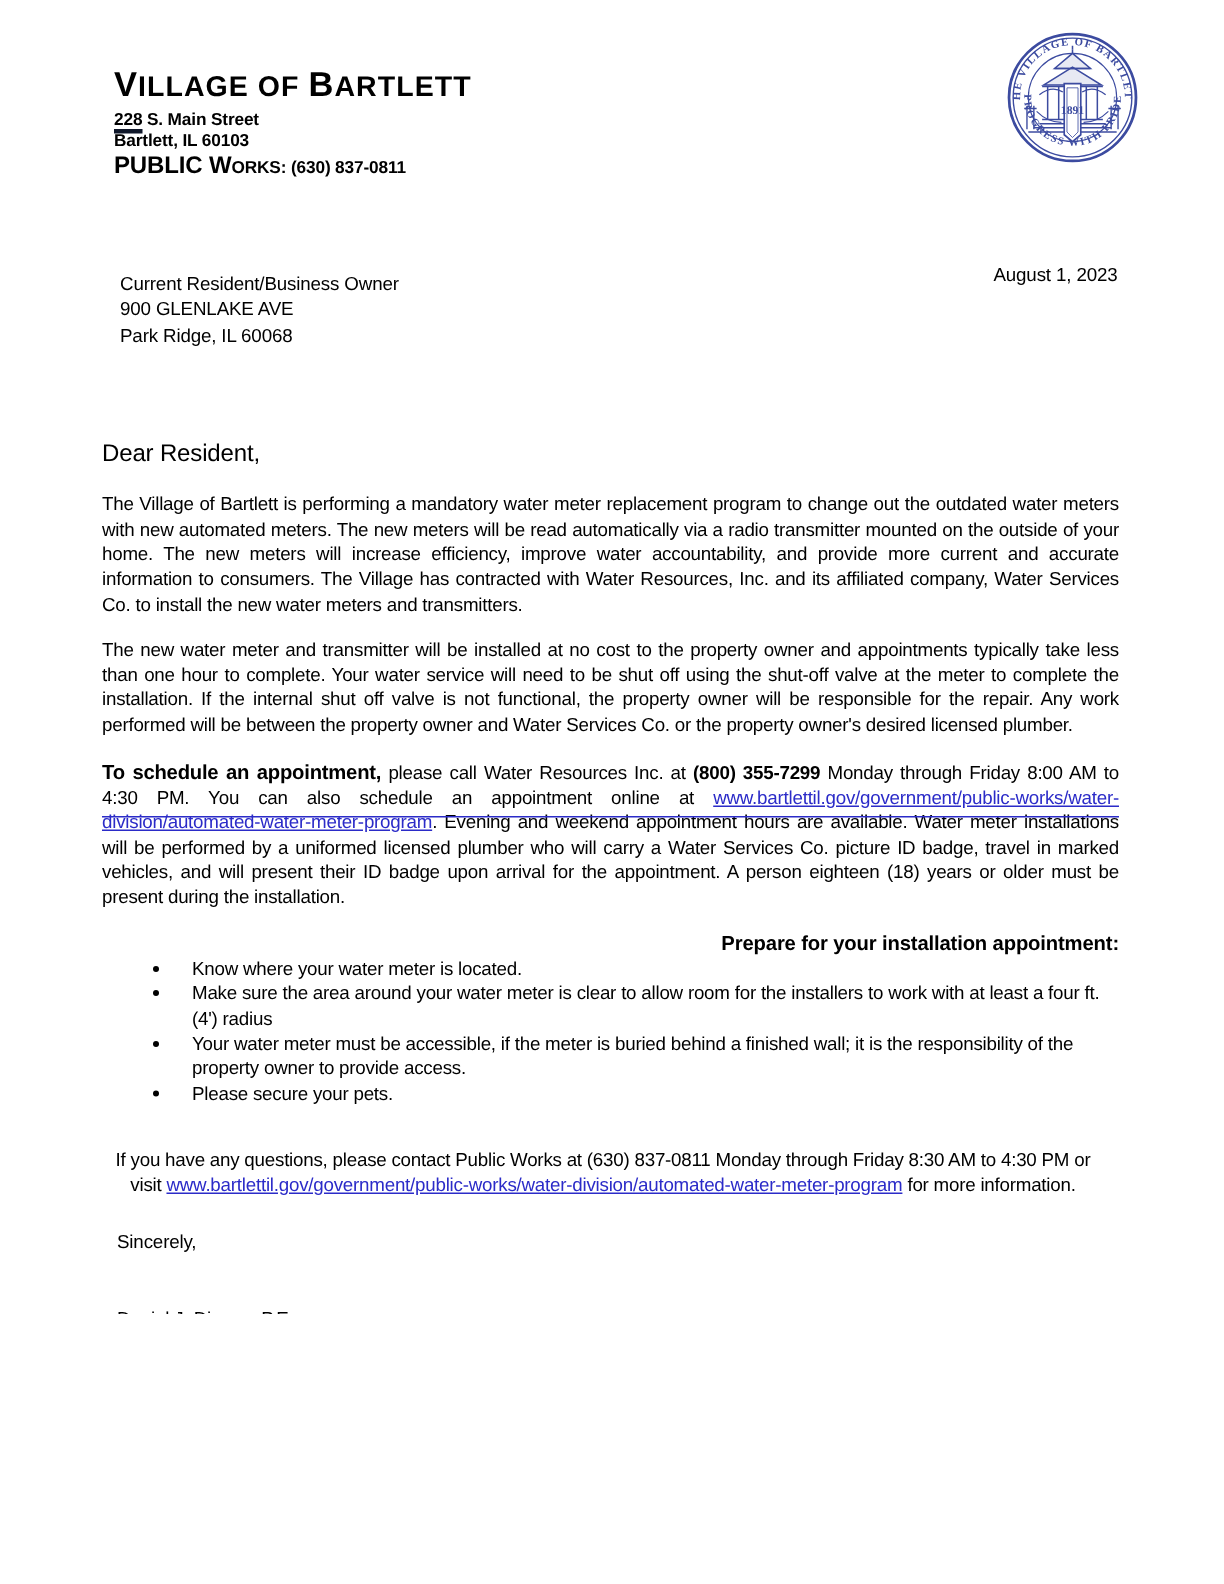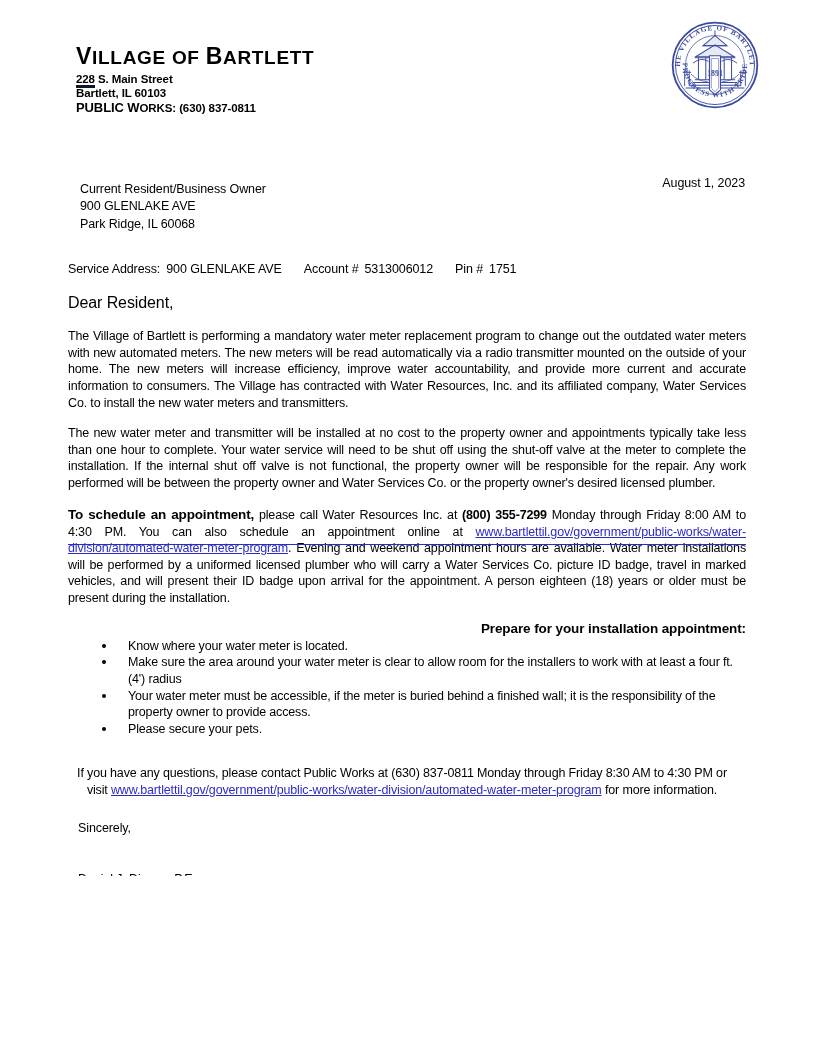--- a/index.html
+++ b/index.html
@@ -42,21 +42,21 @@
     line-height: 1.22;
     letter-spacing: -0.1px;
   }
   .addr-block {
     margin-top: 4px;
   }
   .street-num {
     border-bottom: 3px solid #0f172a;
   }
   .pw-label .cap {
-    font-size: 13px;
+    font-size: 16px;
     text-align: center;
   }
 
   
   .seal-wrap {
     position: absolute;
     left: 669px;
     top: 19px;
     width: 92px;
     height: 92px;
@@ -255,23 +255,20 @@
   </div>
 
   <div class="date-line">August 1, 2023</div>
 
   <div class="recipient">
     <div>Current Resident/Business Owner</div>
     <div>900 GLENLAKE AVE</div>
     <div>Park Ridge, IL 60068</div>
   </div>
 
-  <div class="service-line">
-    <span>Service Address:</span><span class="gap-s"></span><span>900 GLENLAKE AVE</span><span class="gap-a"></span><span>Account #</span><span class="gap-s"></span><span>5313006012</span><span class="gap-b"></span><span>Pin #</span><span class="gap-s"></span><span>1751</span>
-  </div>
 
   <div class="body-area">
 
     <div class="salutation">Dear Resident,</div>
 
     <p class="para">The Village of Bartlett is performing a mandatory water meter replacement program to change out the outdated water meters with new automated meters.  The new meters will be read automatically via a radio transmitter mounted on the outside of your home.  The new meters will increase efficiency, improve water accountability, and provide more current and accurate information to consumers.   The Village has contracted with Water Resources, Inc. and its affiliated company, Water Services Co. to install the new water meters and transmitters.</p>
 
     <p class="para">The new water meter and transmitter will be installed at no cost to the property owner and appointments typically take less than one hour to complete.   Your water service will need to be shut off using the shut-off valve at the meter to complete the installation.  If the internal shut off valve is not functional, the property owner will be responsible for the repair.  Any work performed will be between the property owner and Water Services Co. or the property owner's desired licensed plumber.</p>
 
     <p class="para appt-para">

